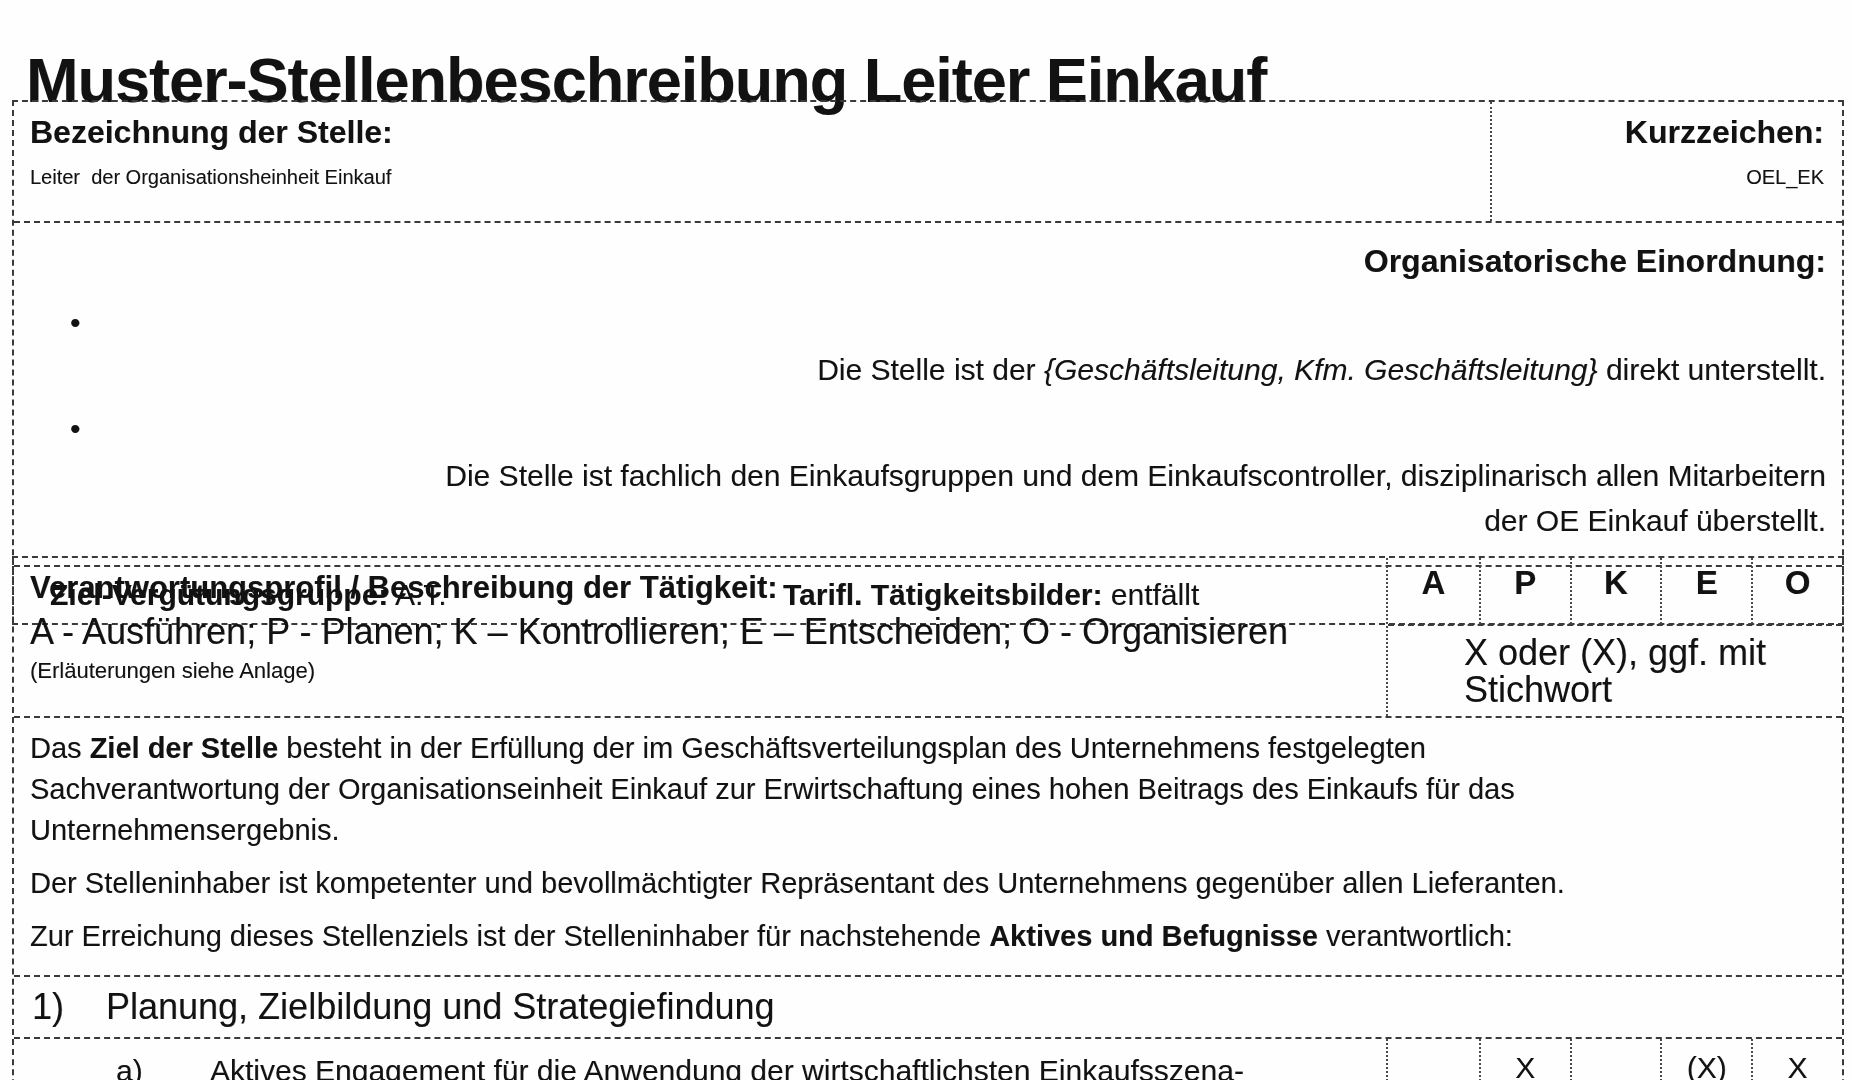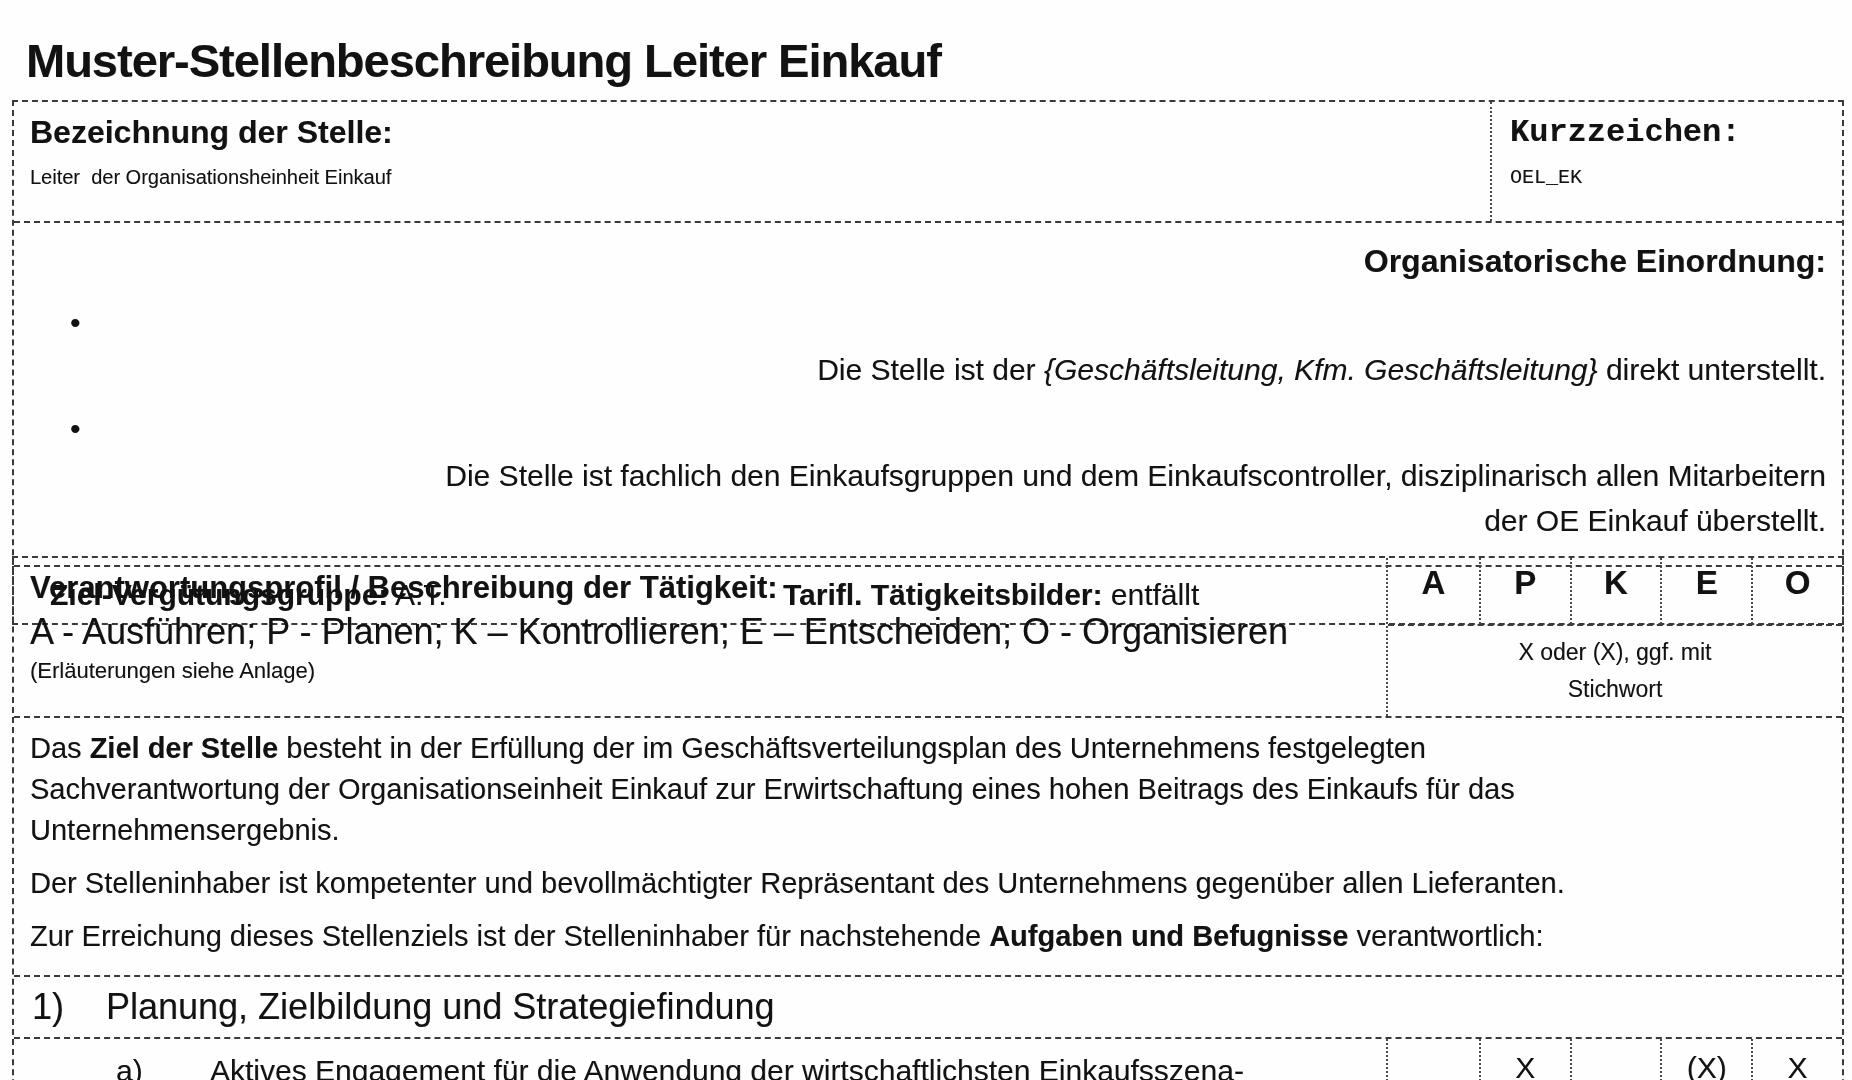--- a/index.html
+++ b/index.html
@@ -15,21 +15,21 @@
     background: #fefefe;
     color: #121212;
     font-family: "Liberation Sans", "DejaVu Sans", sans-serif;
     text-shadow: 0.4px 0.4px 0 rgba(0,0,0,0.28);
   }
 
   .page-title {
     position: absolute;
     left: 26px;
     top: 2px;
-    font-size: 47px;
+    font-size: 63px;
     font-weight: 700;
     letter-spacing: -1px;
     white-space: nowrap;
   }
 
   .tbl {
     position: absolute;
     left: 12px;
     width: 1832px;
     border: 2px dashed #3a3a3a;
@@ -44,22 +44,22 @@
     display: flex;
     min-height: 121px;
     border-bottom: 2px dashed #3a3a3a;
     box-sizing: border-box;
   }
   .t1-row1-left { flex: 1 1 auto; padding: 8px 16px; }
   .t1-row1-right {
     flex: 0 0 352px;
     border-left: 2px dotted #4a4a4a;
     box-sizing: border-box;
+    text-align: right;
     padding: 8px 18px;
-    font-family: Liberation Mono, monospace;
   }
   .lbl-bold { font-weight: 700; font-size: 32px; line-height: 45px; display: block; }
   .val-line { font-size: 20px; line-height: 45px; display: block; white-space: pre-wrap; }
 
   .t1-row2 {
     padding: 16px 16px 6px 16px;
     border-bottom: 2px dashed #3a3a3a;
     box-sizing: border-box;
     text-align: right;
   }
@@ -125,22 +125,21 @@
     font-size: 33px;
     box-sizing: border-box;
   }
   .col-letter + .col-letter { border-left: 2px dotted #4a4a4a; }
   .col-hint {
     flex: 1 1 auto;
     border-top: 2px dashed #3a3a3a;
     display: flex;
     align-items: center;
     justify-content: center;
-    text-align: center;
-    font-size: 23px;
+    font-size: 36px;
     line-height: 37px;
     white-space: pre-line;
     box-sizing: border-box;
   }
 
   .t2-intro { padding: 10px 16px 10px 16px; }
   .para {
     font-size: 29px;
     line-height: 41px;
     margin: 0 0 12px 0;
@@ -260,21 +259,21 @@
       <div class="col-hint">X oder (X), ggf. mit
 Stichwort</div>
     </div>
   </div>
 
   <div class="t2-intro">
     <p class="para"><span>Das </span><span class="inline-bold">Ziel der Stelle</span><span> besteht in der Erfüllung der im Geschäftsverteilungsplan des Unternehmens festgelegten
 Sachverantwortung der Organisationseinheit Einkauf zur Erwirtschaftung eines hohen Beitrags des Einkaufs für das
 Unternehmensergebnis.</span></p>
     <p class="para">Der Stelleninhaber ist kompetenter und bevollmächtigter Repräsentant des Unternehmens gegenüber allen Lieferanten.</p>
-    <p class="para"><span>Zur Erreichung dieses Stellenziels ist der Stelleninhaber für nachstehende </span><span class="inline-bold">Aufgaben und Befugnisse</span><span> verantwortlich:</span></p>
+    <p class="para"><span>Zur Erreichung dieses Stellenziels ist der Stelleninhaber für nachstehende </span><span class="inline-bold">Aktives und Befugnisse</span><span> verantwortlich:</span></p>
   </div>
 
   <div class="t2-section">
     <span class="section-num">1)</span>
     <span class="section-title">Planung, Zielbildung und Strategiefindung</span>
   </div>
 
   <div class="t2-task">
     <div class="task-left">
       <span class="task-letter">a)</span>

